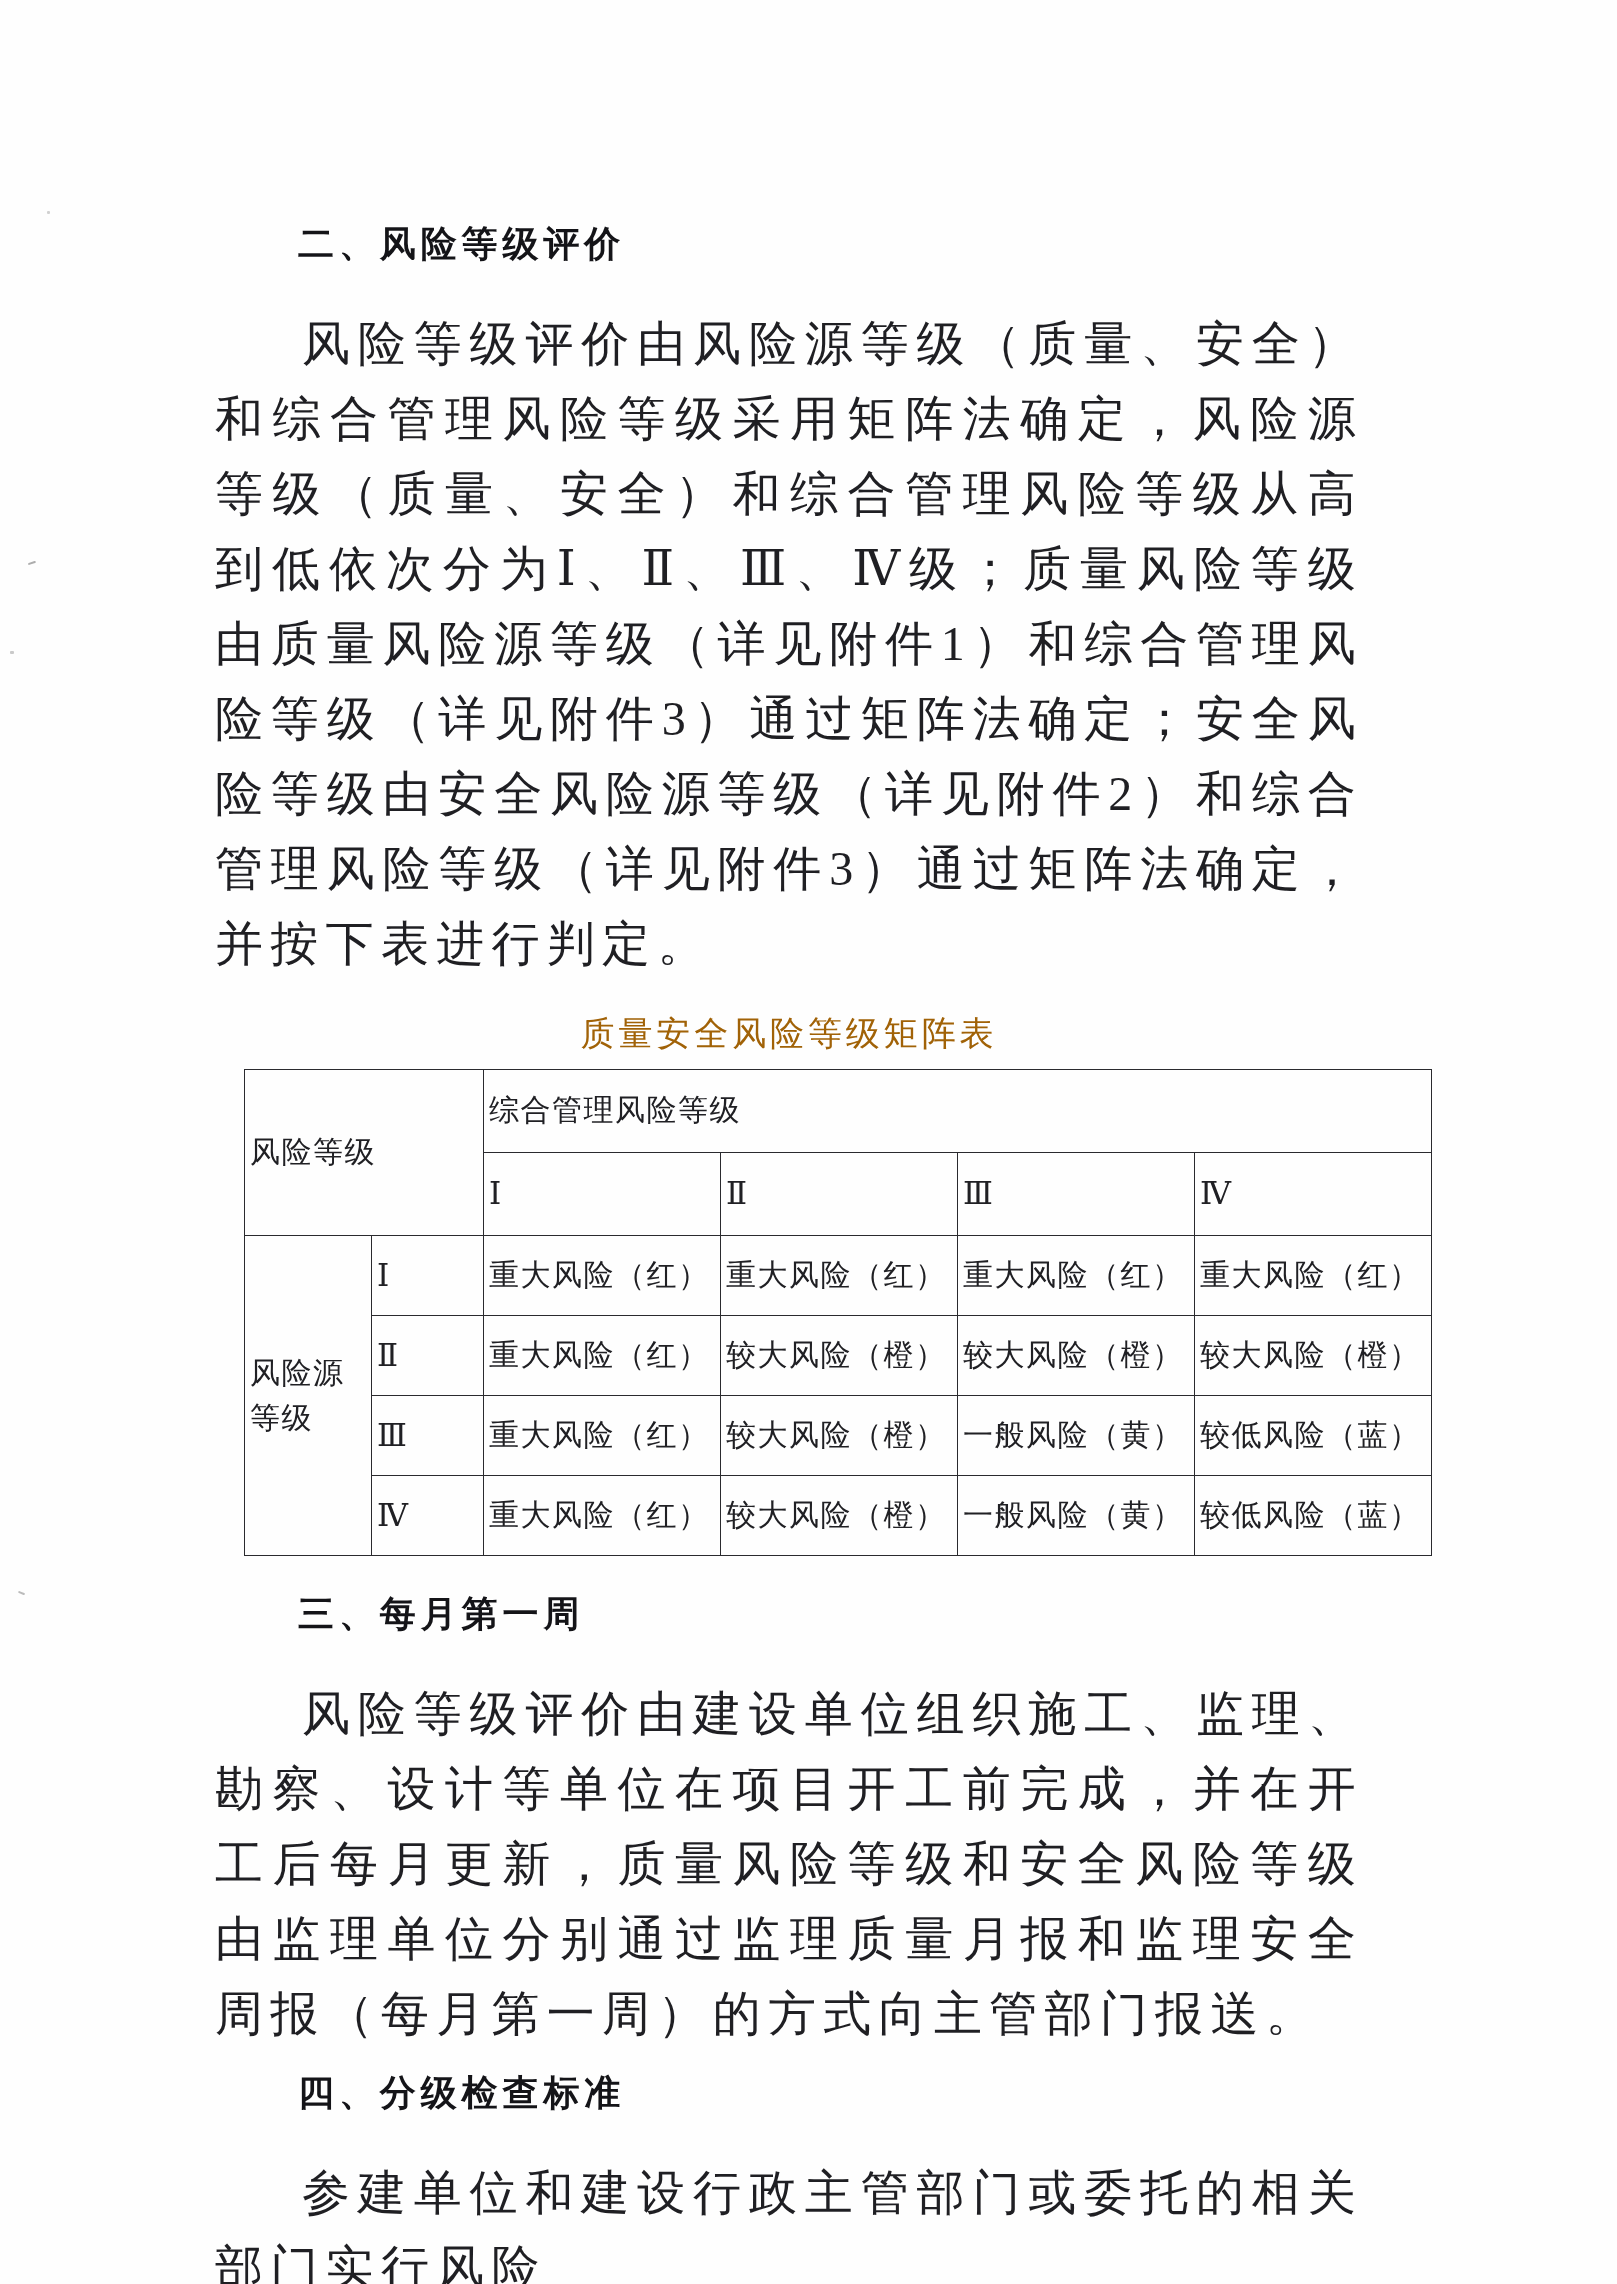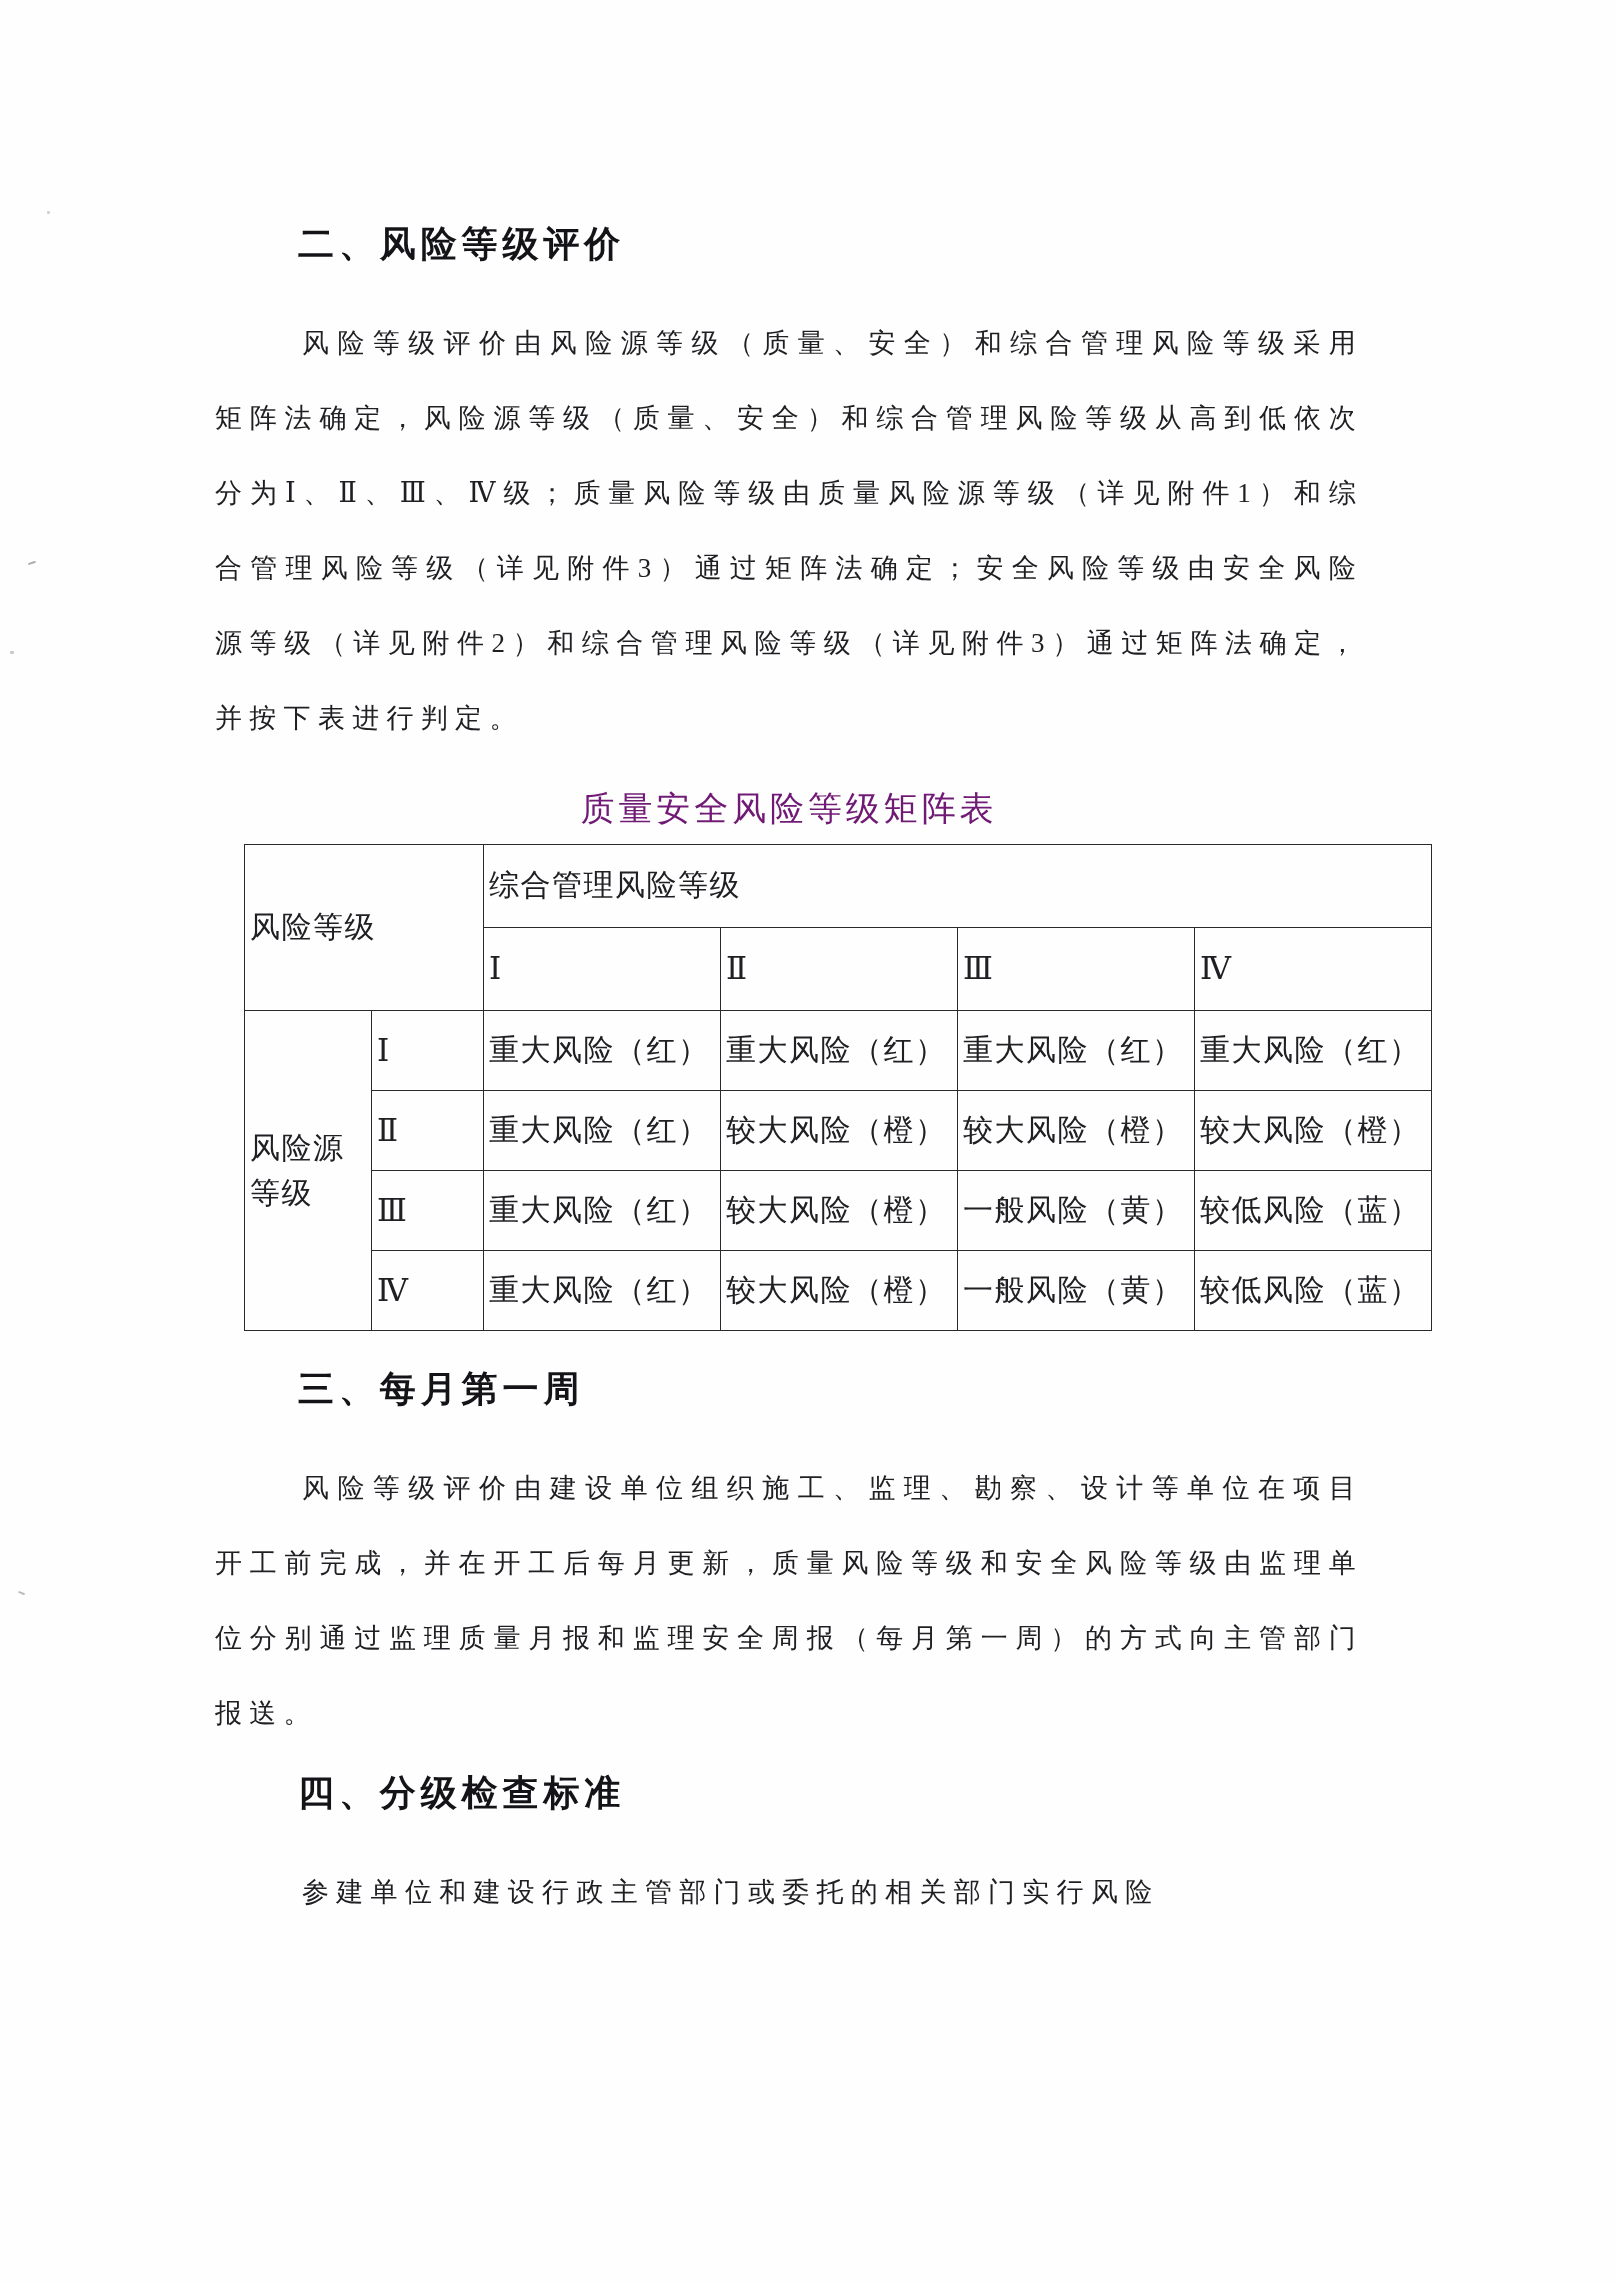--- a/index.html
+++ b/index.html
@@ -29,35 +29,35 @@
     font-weight: bold;
     font-size: 36px;
     line-height: 47px;
     letter-spacing: 4.9px;
     color: #141418;
   }
   .heading-3 { margin-top: 34px; }
   .heading-4 { margin-top: 18px; }
   .body-para {
     margin: 39px 0 0 0;
-    font-size: 27px;
+    font-size: 48px;
     line-height: 75px;
     letter-spacing: 7.3px;
     text-indent: 87px;
     text-align: justify;
     text-justify: inter-ideograph;
     color: #1f1f23;
   }
   .table-title {
     margin: 29px 0 0 0;
     font-size: 34px;
     line-height: 47px;
     letter-spacing: 3.9px;
     text-align: center;
-    color: #701a75;
+    color: #a16207;
   }
   table.matrix {
     border-collapse: collapse;
     table-layout: fixed;
     width: 1187px;
     margin: 11.7px 0 0 29px;
     font-size: 30px;
     color: #202024;
   }
   table.matrix td {

